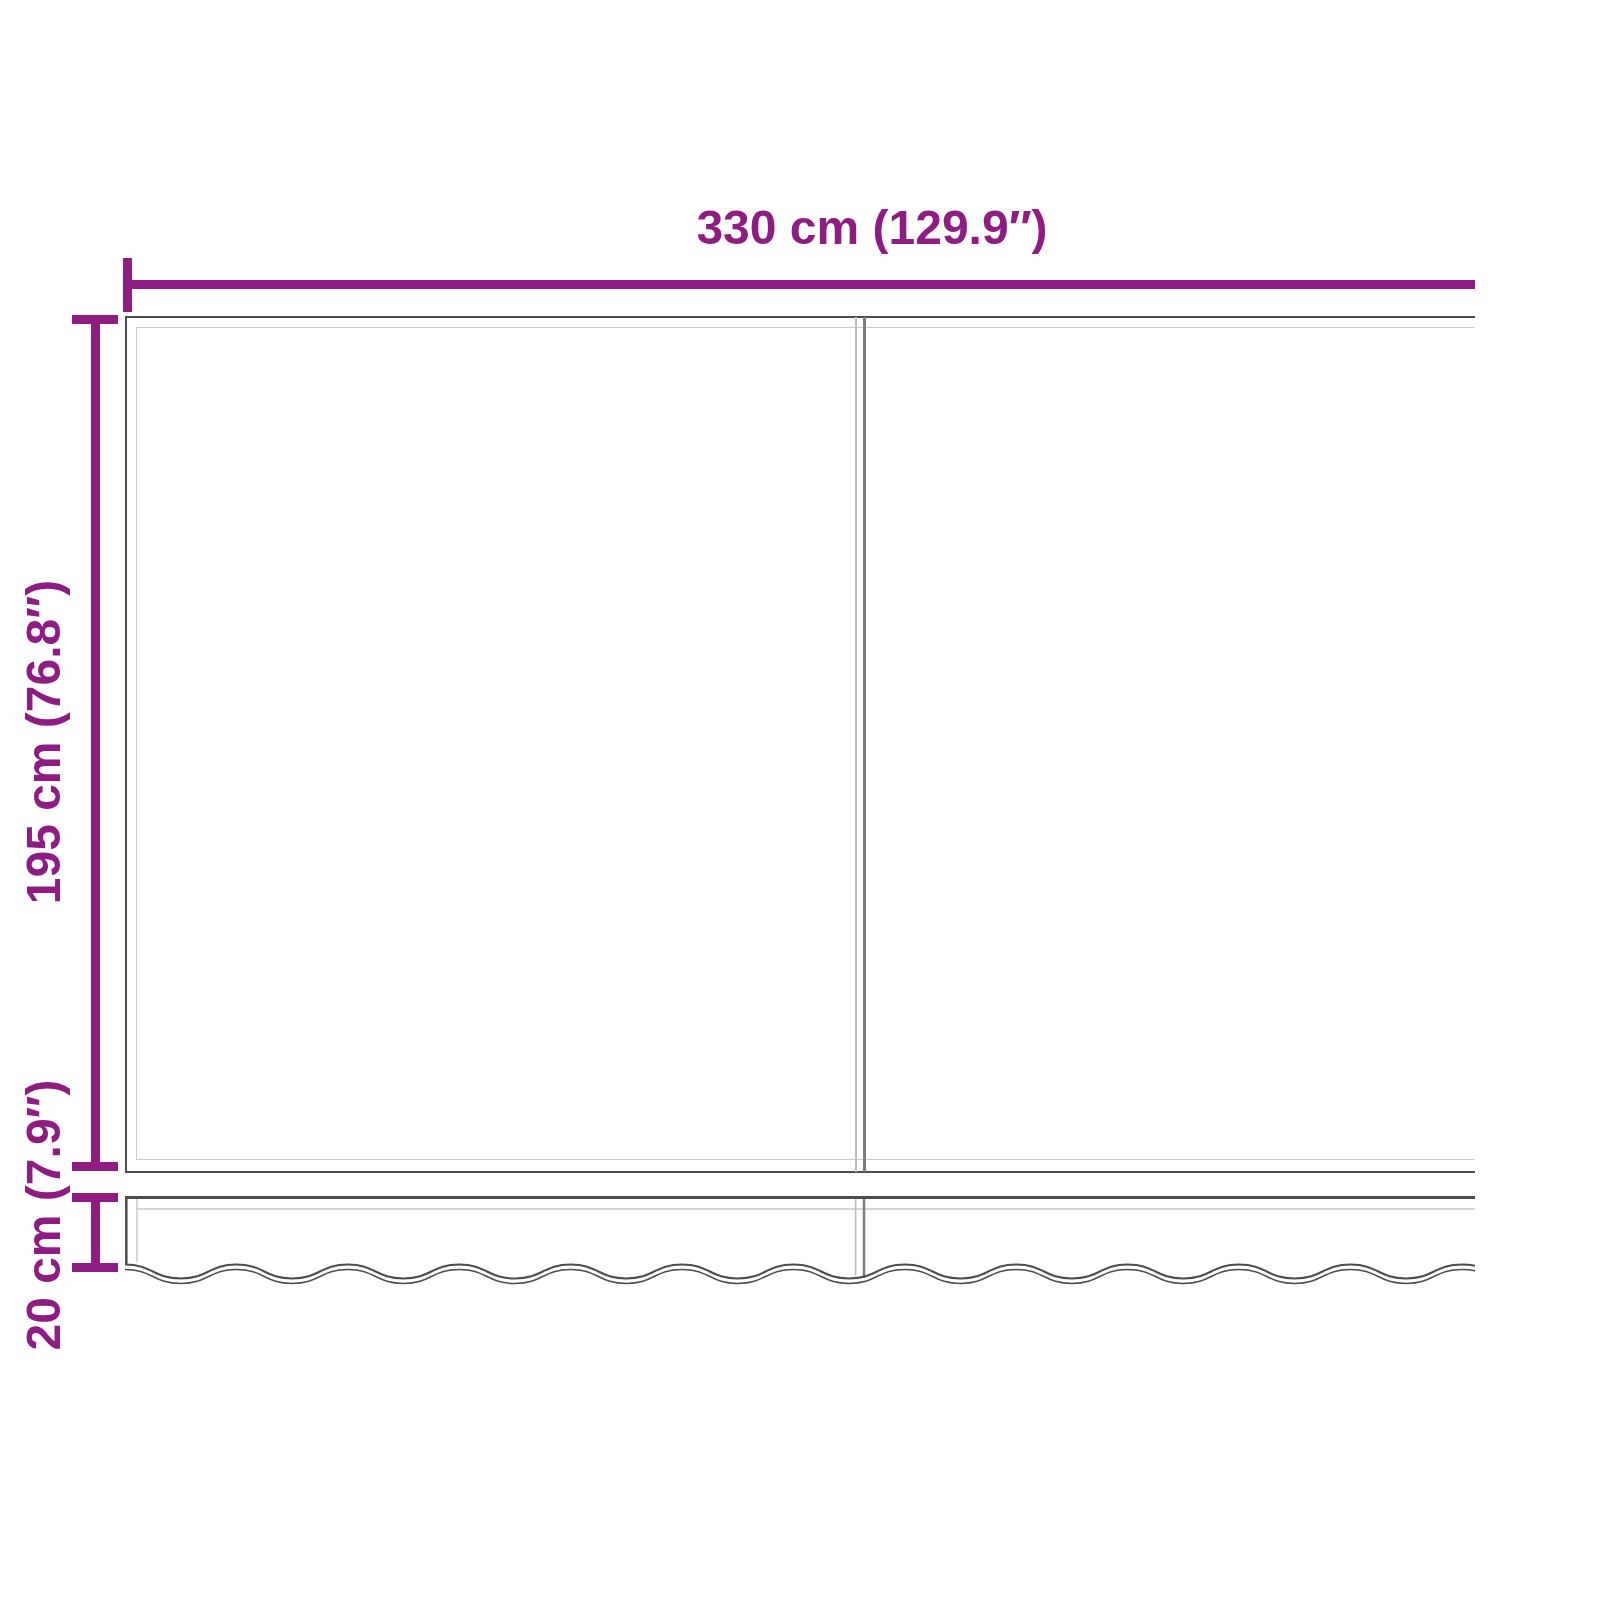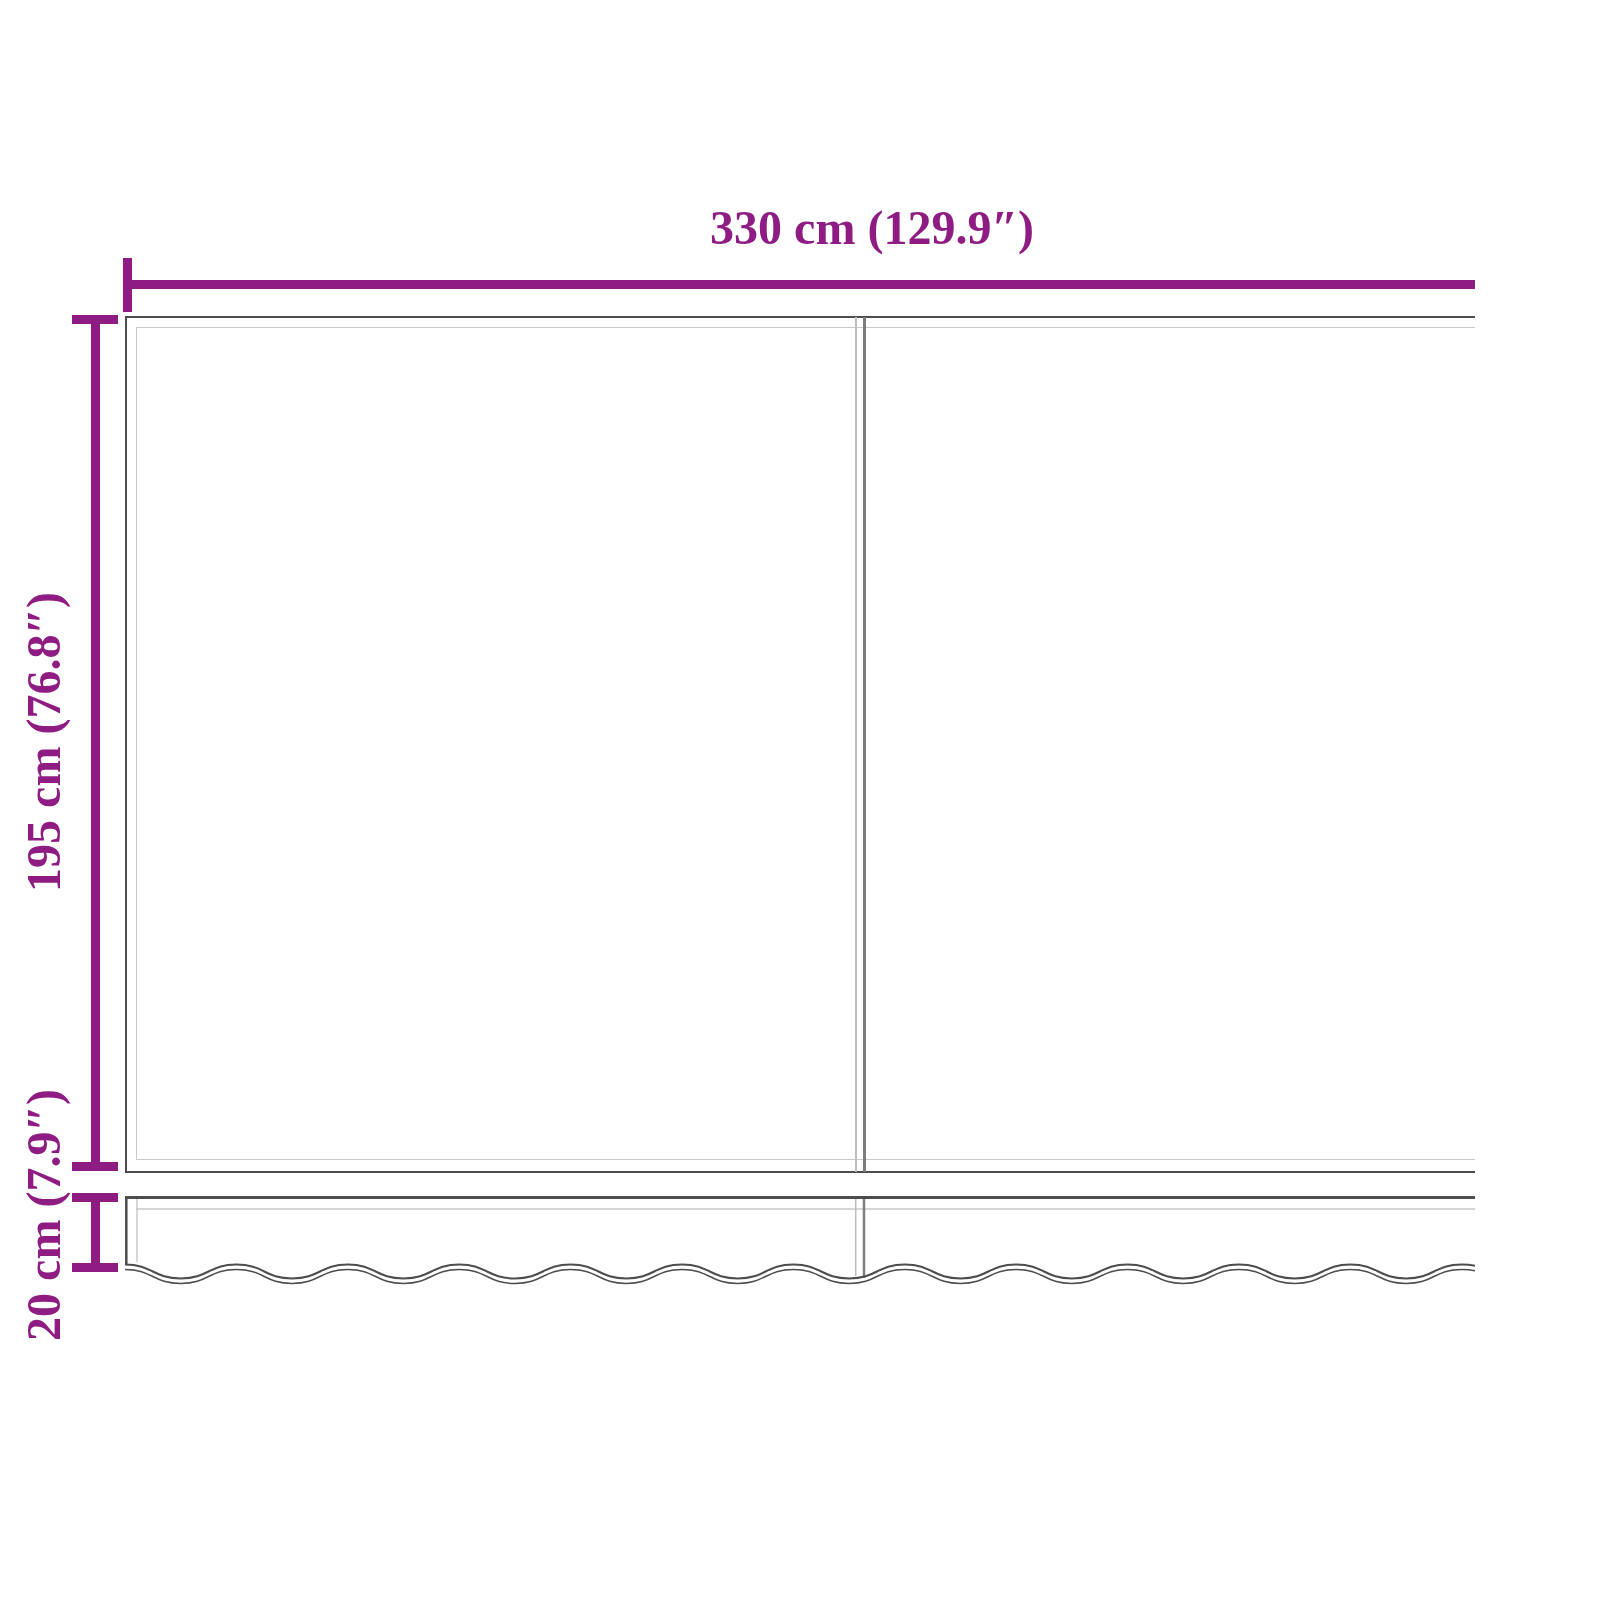--- a/index.html
+++ b/index.html
@@ -7,21 +7,21 @@
     --outline:#4d4d4d;
     --hem:#c9c9c9;
     --seam_dark:#7d7d7d;
     --seam_light:#bdbdbd;
   }
   html,body{margin:0;padding:0;background:#ffffff;}
   #canvas{
     position:relative;
     width:1475px;height:1600px;
     background:#ffffff;
-    font-family:Liberation Serif, serif;
+    font-family:Liberation Sans, sans-serif;
     overflow:hidden;
   }
   .abs{position:absolute;}
   
   .dim{background:var(--dimension);}
   .dim-label{
     color:var(--dimension);
     font-size:48px;
     font-weight:bold;
     white-space:nowrap;

